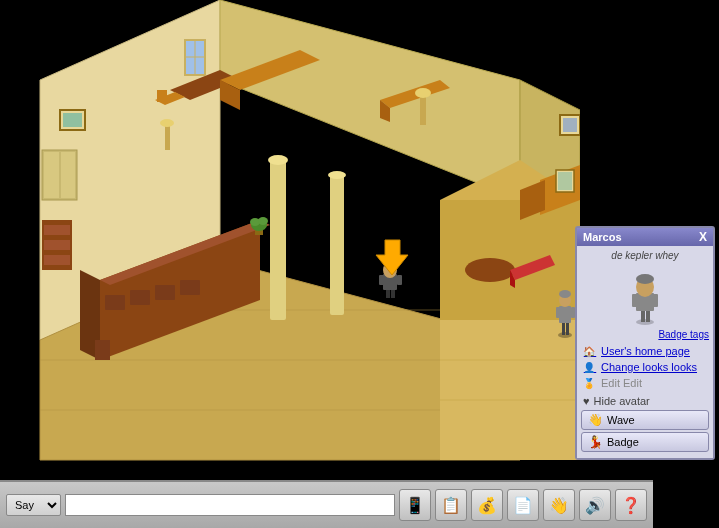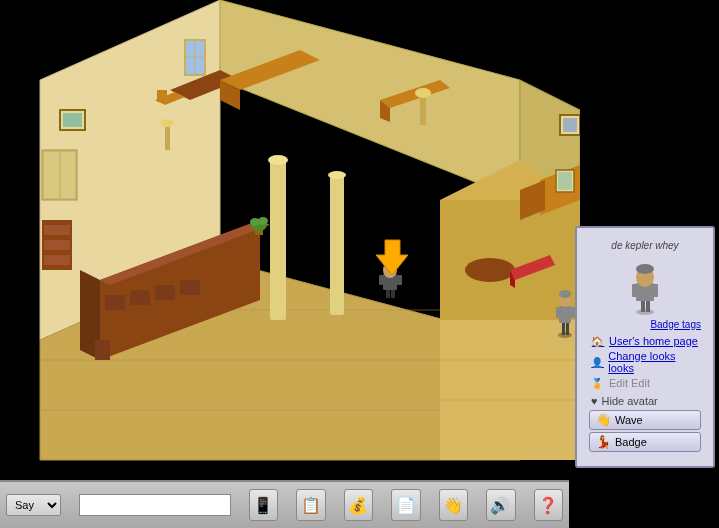--- a/index.html
+++ b/index.html
@@ -28,28 +28,28 @@
       position: absolute;
       left: 0; top: 0;
       width: 580px;
       height: 480px;
     }
 
     
     #bottom-toolbar {
       position: absolute;
       bottom: 0; left: 0;
-      width: 569px;
+      width: 653px;
       height: 48px;
       background: linear-gradient(to bottom, #c8c8c8, #a8a8a8);
       border-top: 2px solid #888;
       display: flex;
       align-items: center;
       padding: 12px 6px;
-      gap: 18px;
+      gap: 4px;
     }
 
     #say-dropdown {
       background: linear-gradient(to bottom, #e8e8e8, #d0d0d0);
       border: 1px solid #888;
       border-radius: 2px;
       padding: 2px 4px;
       font-size: 11px;
       height: 22px;
       width: 55px;
@@ -103,21 +103,21 @@
     }
 
     #user-panel-close {
       cursor: pointer;
       font-weight: bold;
       color: #fff;
       font-size: 12px;
     }
 
     #user-panel-body {
-      padding: 12px;
+      padding: 4px;
       background: #d8d8e8;
     }
 
     #user-status {
       text-align: center;
       font-style: italic;
       margin-bottom: 4px;
       font-size: 10px;
       color: #444;
     }
@@ -317,20 +317,24 @@
       <rect x="-9" y="27" width="4" height="11" fill="#888" rx="1"></rect>
       <rect x="6" y="27" width="4" height="11" fill="#888" rx="1"></rect>
       <ellipse cx="0" cy="20" rx="6" ry="7" fill="#c8a060"></ellipse>
       <ellipse cx="0" cy="14" rx="6" ry="4" fill="#888"></ellipse>
     </g>
 
   </svg>
 </div>
 
 <div id="user-panel">
+  <div id="user-panel-header">
+    <span>Marcos</span>
+    <span id="user-panel-close">X</span>
+  </div>
   <div id="user-panel-body">
     <div id="user-status">de kepler whey</div>
 
     <div id="user-avatar-area">
       <svg width="40" height="60" viewBox="0 0 40 60">
         <ellipse cx="20" cy="57" rx="9" ry="3" fill="rgba(0,0,0,0.2)"></ellipse>
         <rect x="16" y="44" width="4" height="13" fill="#666"></rect>
         <rect x="21" y="44" width="4" height="13" fill="#666"></rect>
         <rect x="11" y="28" width="18" height="18" fill="#888" rx="1"></rect>
         <rect x="7" y="29" width="5" height="13" fill="#888" rx="1"></rect>

